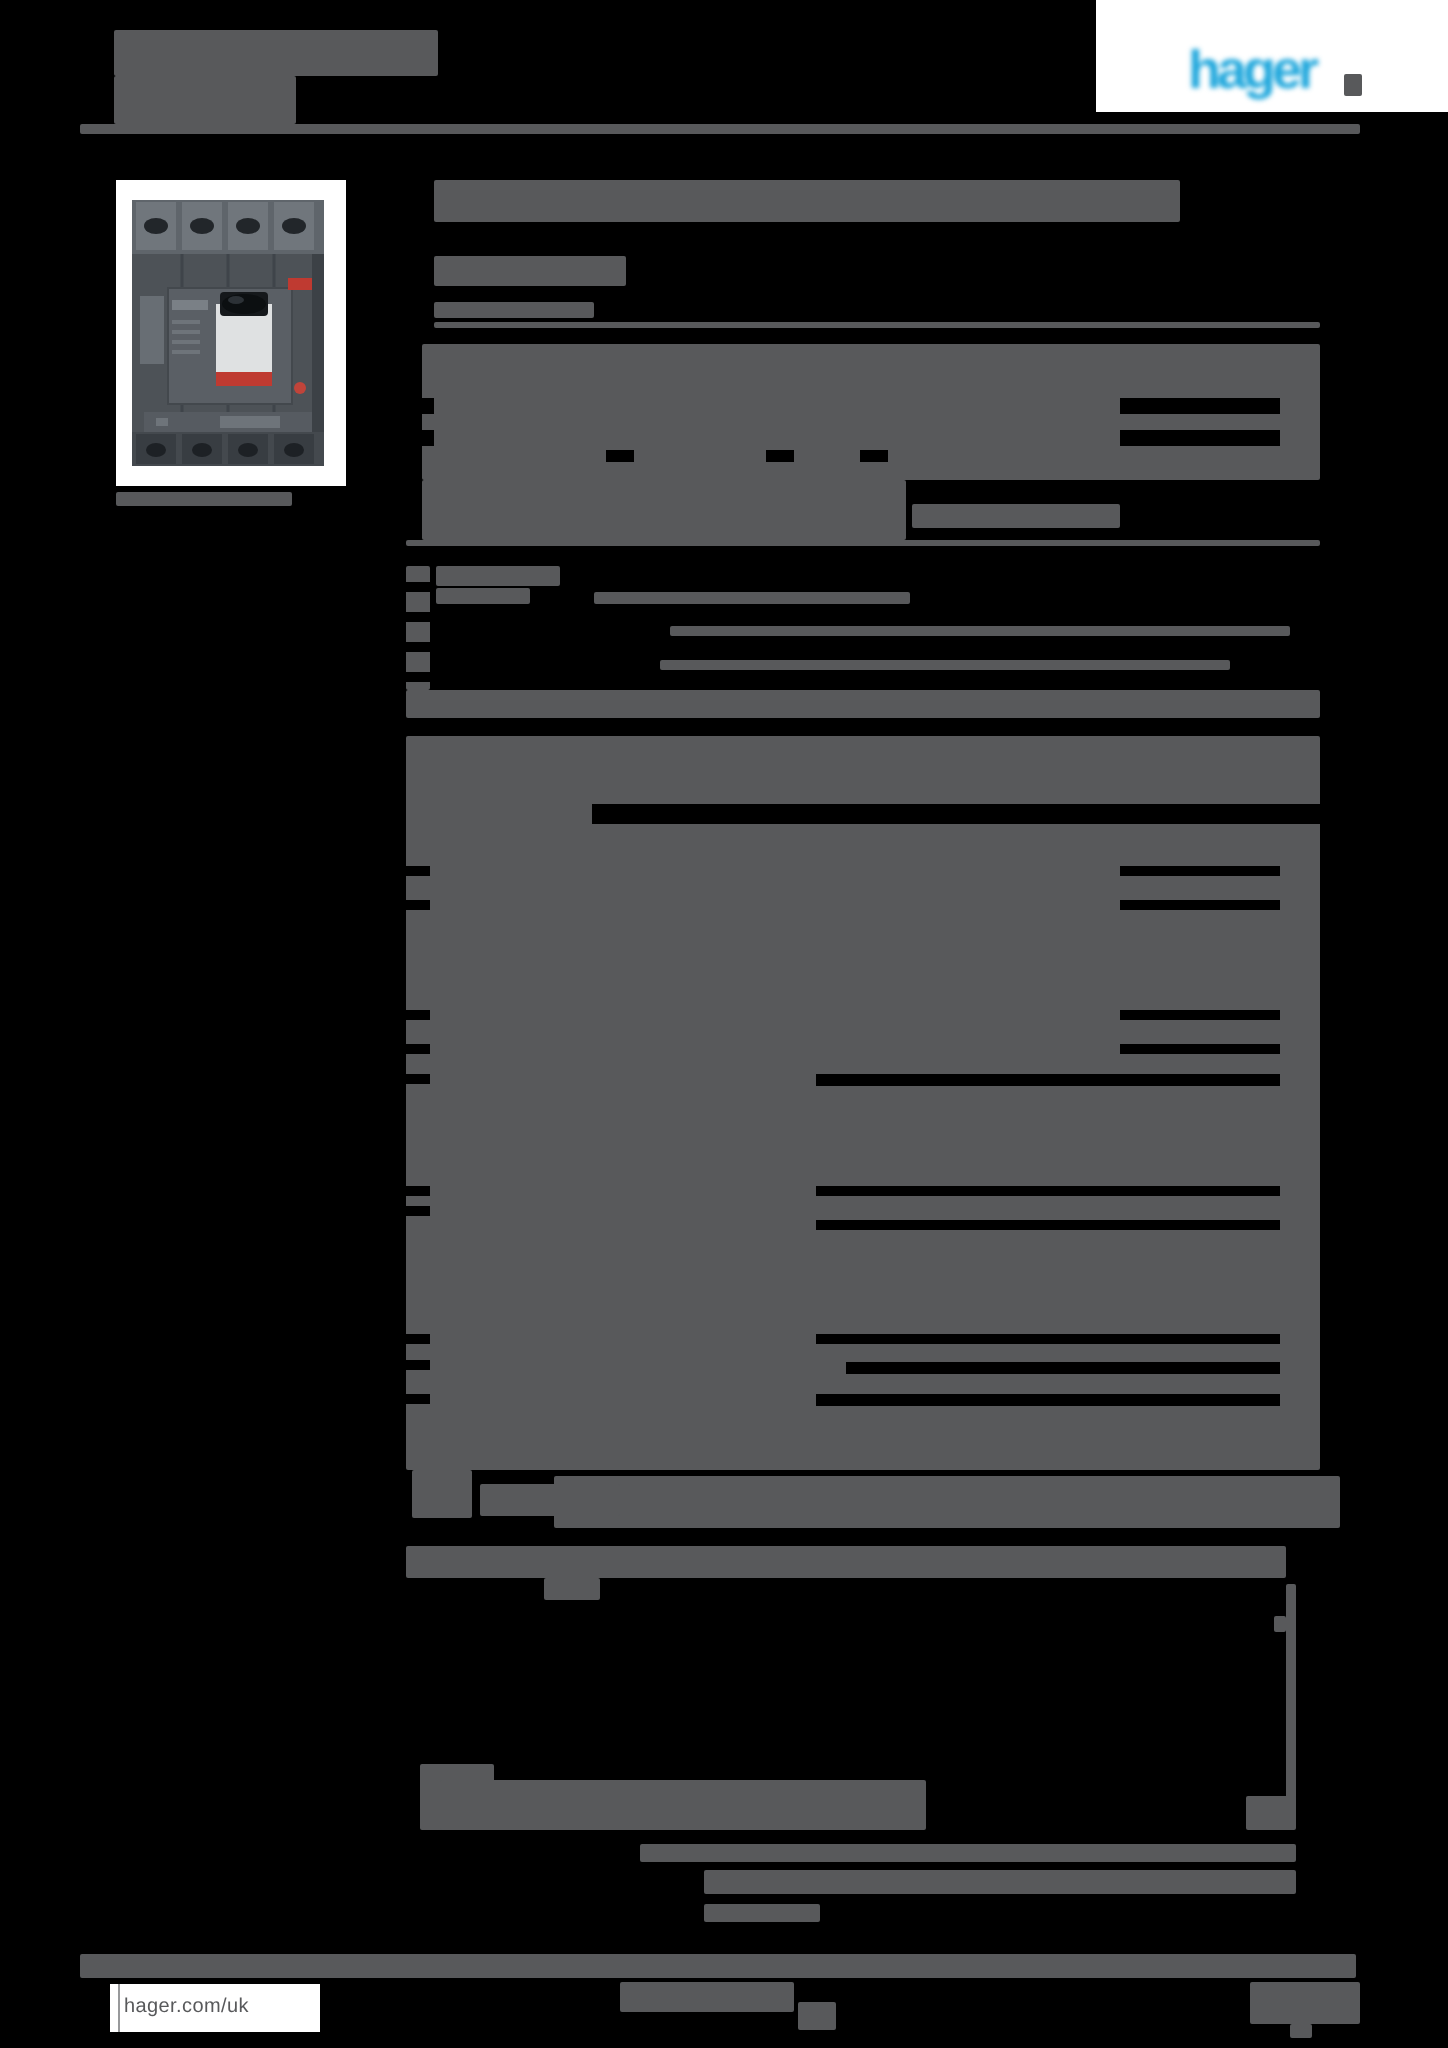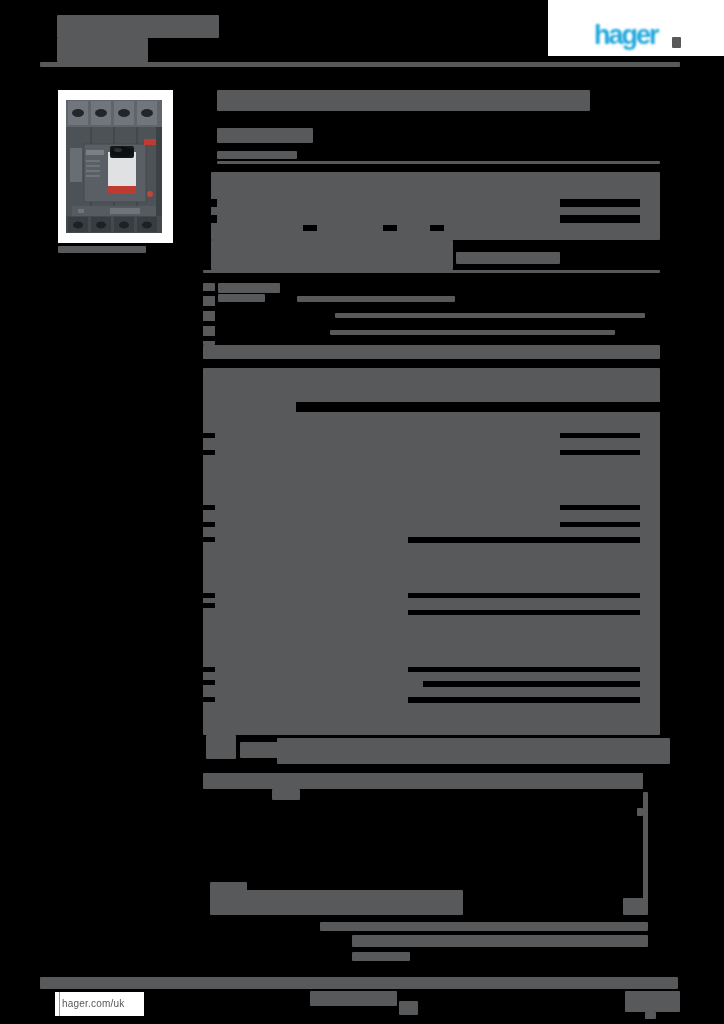--- a/index.html
+++ b/index.html
@@ -28,21 +28,21 @@
     color:var(--c-blue);
     filter:blur(1.2px);
     line-height:1;
   }
   .product{
     position:absolute;left:58px;top:90px;width:115px;height:153px;
     margin:0;background:var(--c-paper);
   }
   .product svg{display:block;}
   .footer-box{
-    position:absolute;left:55px;top:992px;width:89px;height:24px;
+    position:absolute;left:55px;top:992px;width:105px;height:24px;
     background:var(--c-paper);
   }
   .footer-box .site{
     position:absolute;left:4px;top:0;height:24px;line-height:24px;
     font-size:10px;color:var(--c-gray);letter-spacing:.2px;
     border-left:1px solid #98999b;padding-left:2px;
     filter:blur(.3px);
     text-decoration:none;cursor:pointer;
   }
 </style>

